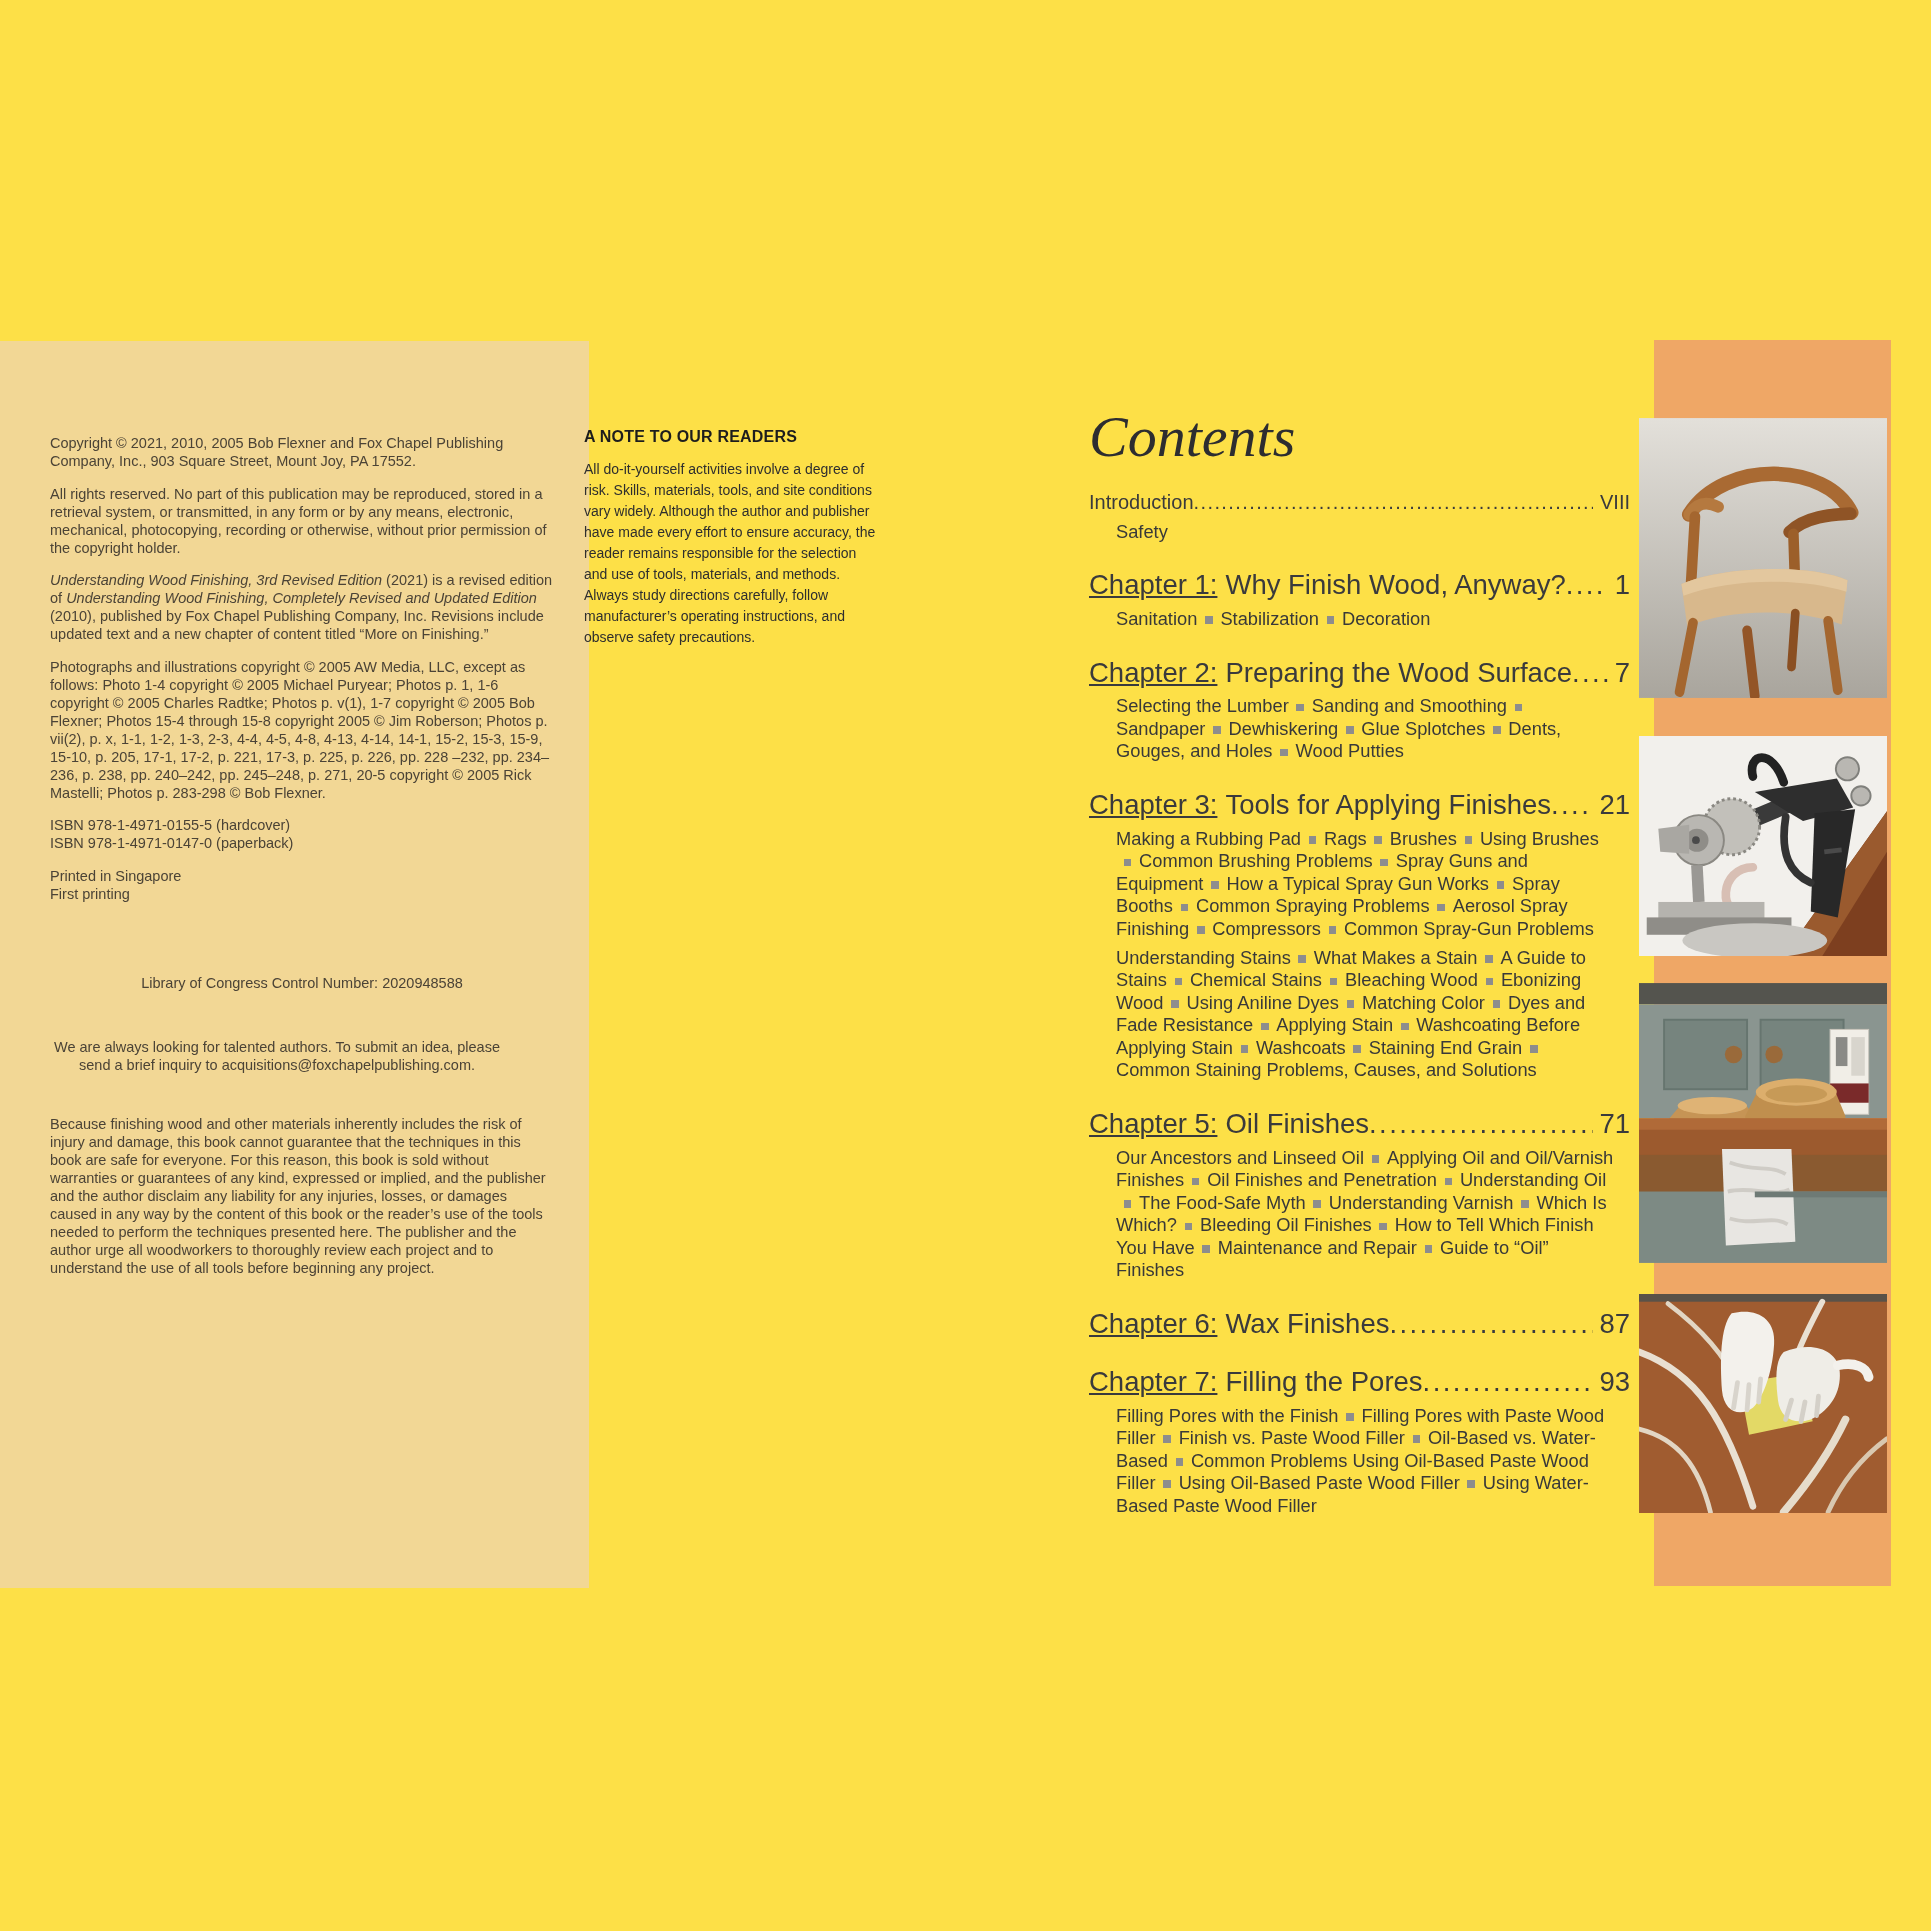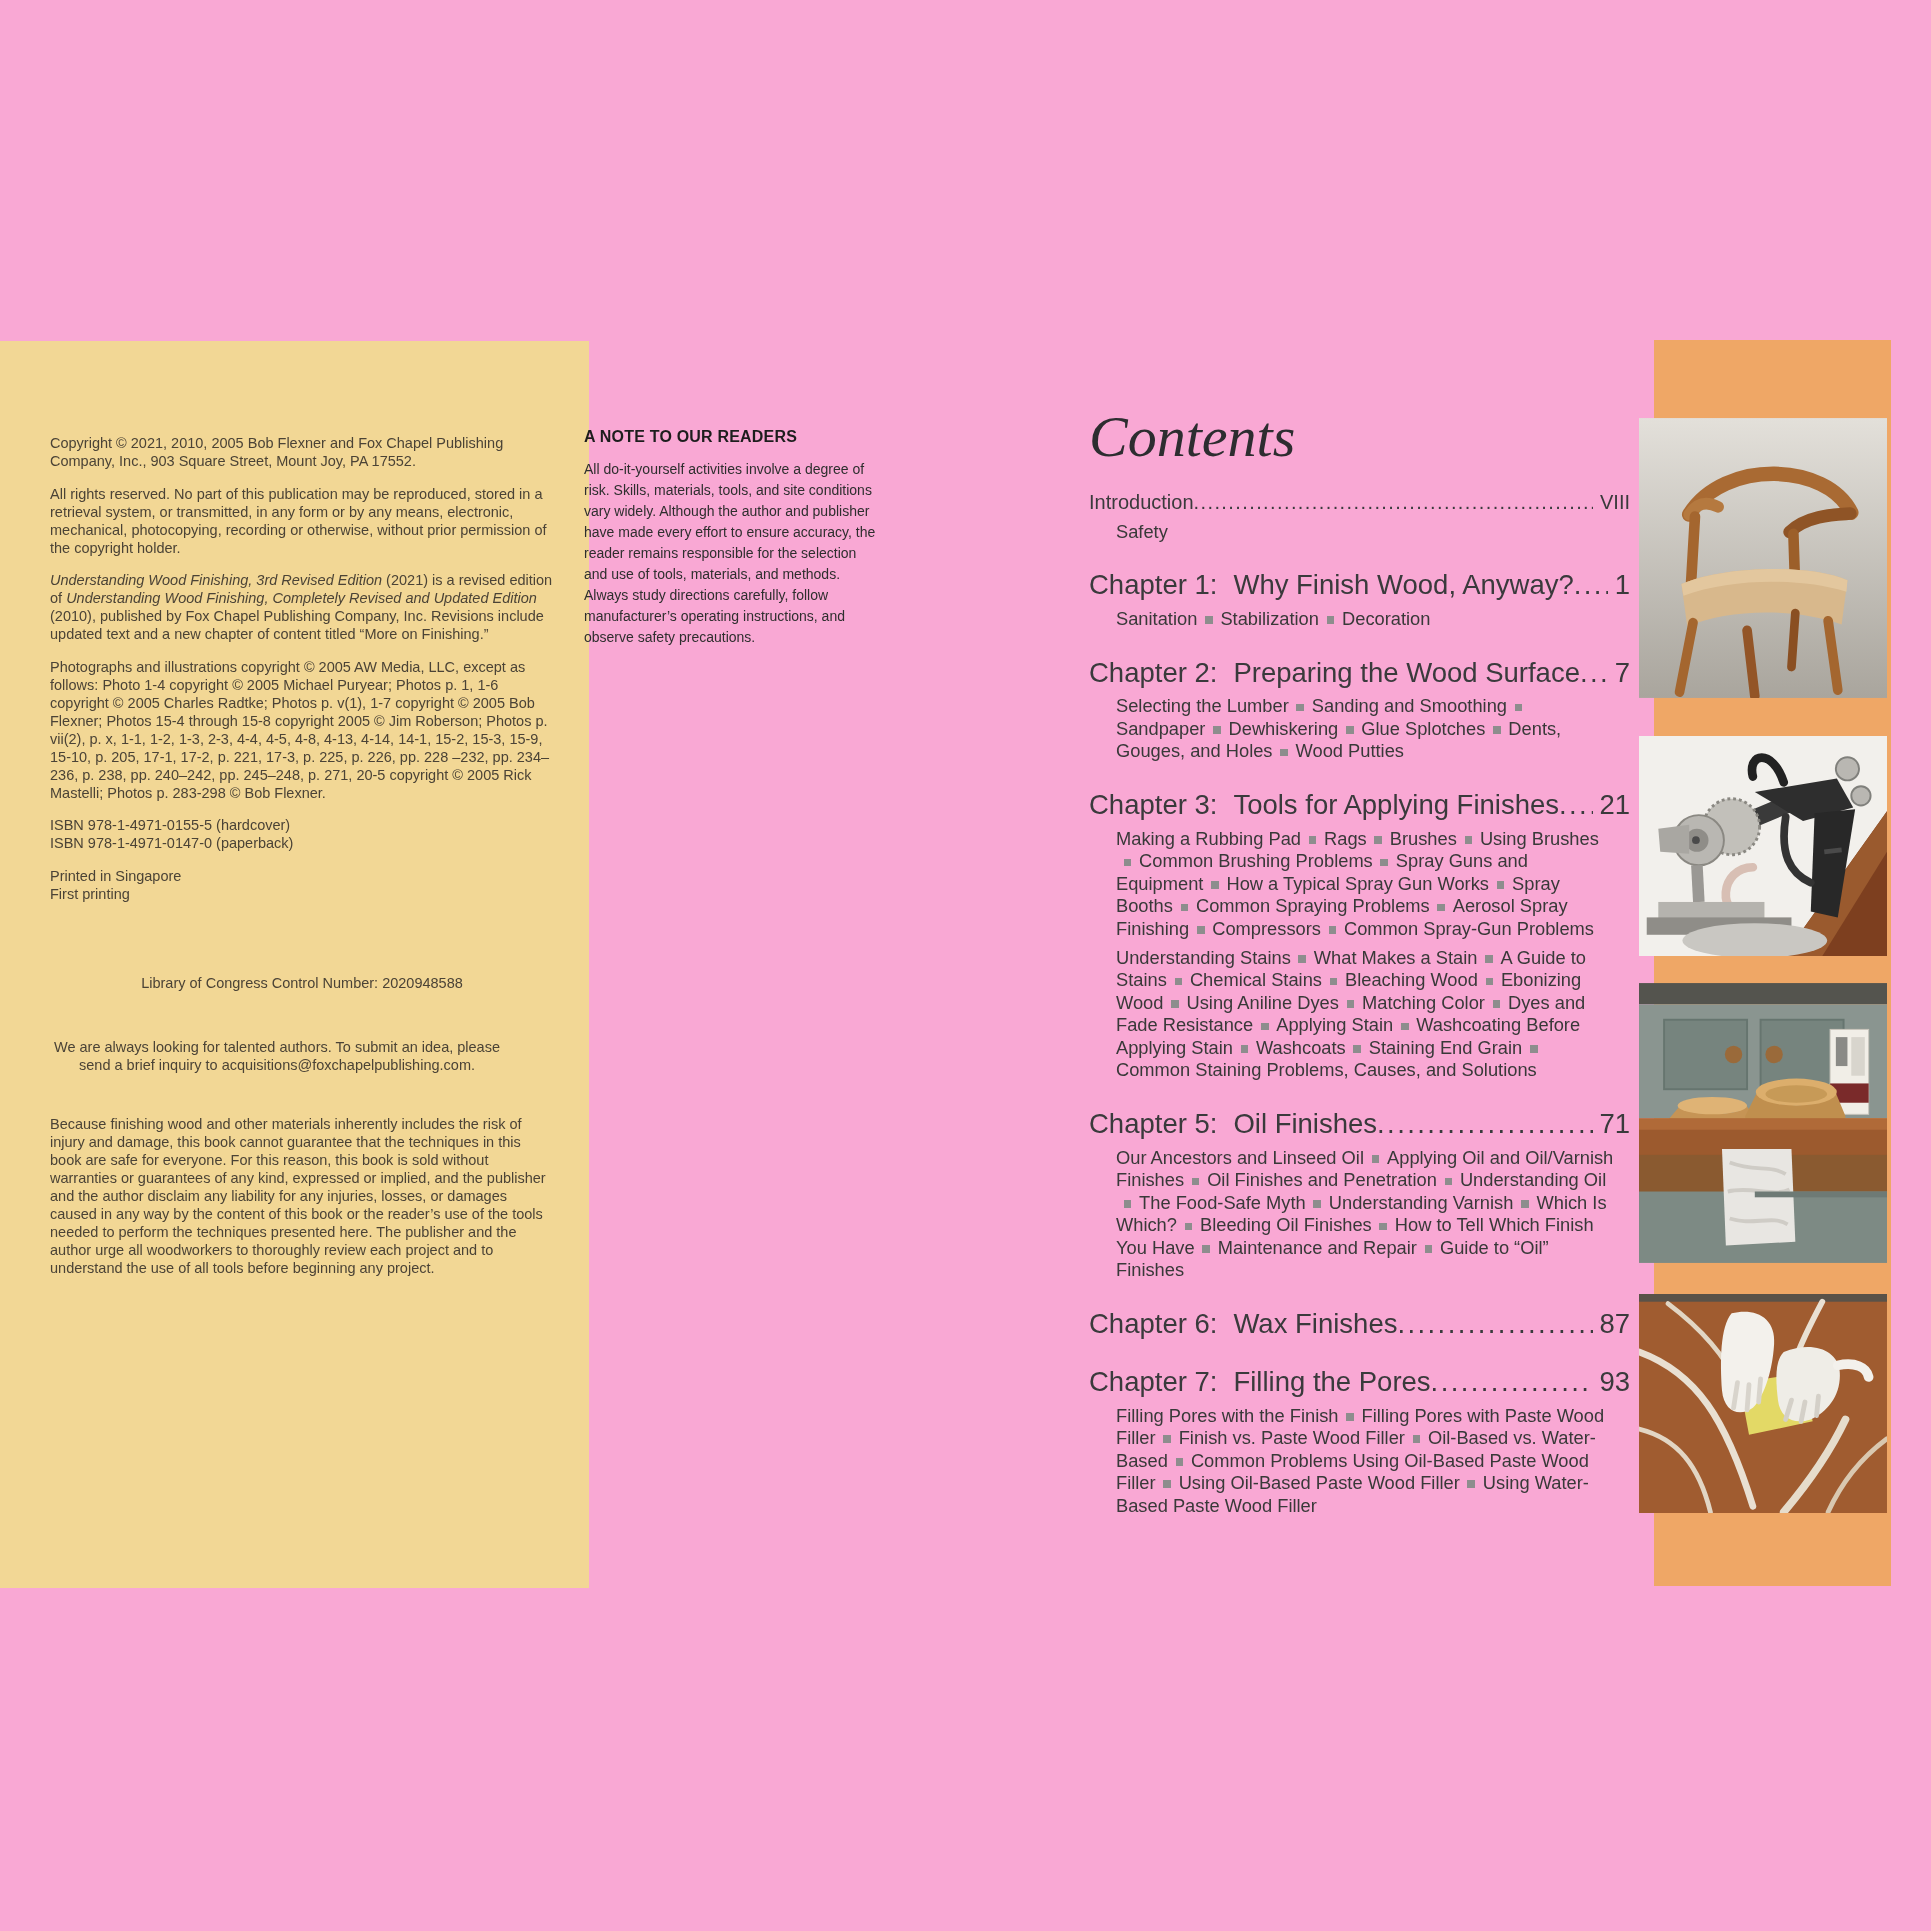--- a/index.html
+++ b/index.html
@@ -1,17 +1,17 @@
 <!DOCTYPE html>
 <html><head>
 <meta charset="utf-8">
 <style>
   html,body { margin:0; padding:0; background:#ffffff; }
   .page {
-    position:relative; width:1931px; height:1931px; background:#f9a8d4; overflow:hidden;
+    position:relative; width:1931px; height:1931px; background:#fde047; overflow:hidden;
     font-family:"Liberation Sans", sans-serif;
   }
   
   .cream-panel { position:absolute; left:0; top:341px; width:589px; height:1247px; background:#f2d795; }
   .copyright-block { position:absolute; left:50px; top:434px; width:504px; font-size:14.5px; line-height:18px; color:#4b4336; }
   .copyright-block p { margin:0 0 14.5px 0; }
   .it { font-style:italic; }
   .line-pair div { margin:0; }
   .pair-block { margin:0 0 14.5px 0; }
   .centered { text-align:center; }
@@ -25,21 +25,21 @@
   
   .contents-col { position:absolute; left:1089px; top:408px; width:541px; color:#3b3b3d; }
   .contents-title { font-family:Liberation Serif, serif; font-style:italic; font-weight:normal;
     font-size:58px; color:#2d2d30; margin:0 0 25px 0; line-height:1; }
   .toc-row { display:flex; align-items:baseline; white-space:nowrap; }
   .toc-intro { font-size:20px; color:#3a3a3c; }
   .leader { flex:1 1 auto; overflow:hidden; min-width:19.3px; }
   .leader::after { content:"...................................................................................................................................................."; letter-spacing:1.4px; }
   .ch-row { font-size:27.5px; color:#3a3a3c; margin-top:26px; }
   .ch-row .leader::after { letter-spacing:2.4px; }
-  .ch-label { margin-right:16px; }
+  .ch-label { margin-right:8px;text-decoration:underline; }
   .pg { padding-left:6.8px; }
   .toc-sub { font-size:18.3px; line-height:22.5px; color:#393939; padding-left:27px; margin-top:6.8px;
     width:502px; white-space:normal; }
   .sq { display:inline-block; width:7.7px; height:7.7px; background:#8d8d8d; margin:0 7.7px; vertical-align:1px; }
   
   .orange-panel { position:absolute; left:1654px; top:340px; width:237px; height:1246px; background:#efa766; }
   .photo { position:absolute; left:1639px; width:248px; overflow:hidden; }
   .photo svg { display:block; }
   .photo-1 { top:418px; height:280px; }
   .photo-2 { top:736px; height:220px; }

